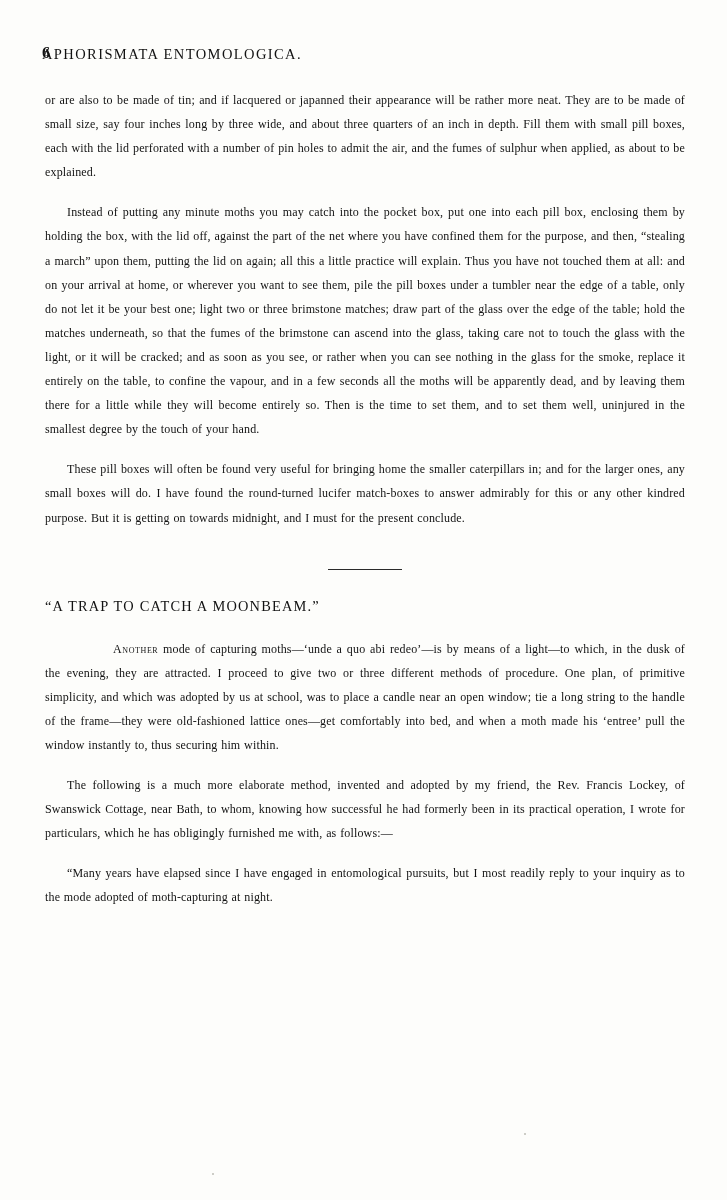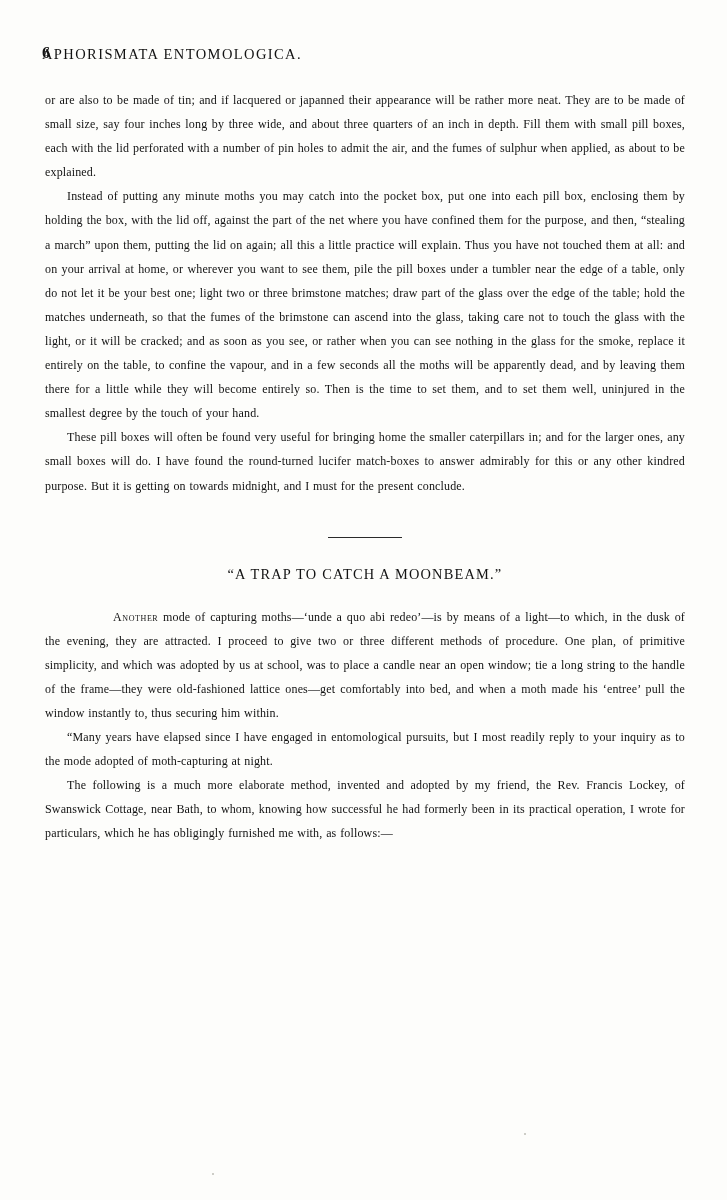--- a/index.html
+++ b/index.html
@@ -59,37 +59,36 @@
     line-height: 24.1px;
     text-align: justify;
     text-justify: inter-word;
     letter-spacing: 0.15px;
     word-spacing: 0.6px;
   }
   p.indent {
     text-indent: 22px;
   }
   p + p {
-    margin-top: 0px;
+    margin-top: 16px;
   }
   .rule-wrap {
     margin-top: 30px;
     margin-bottom: 28px;
     text-align: center;
     height: 10px;
   }
   .rule {
     display: inline-block;
     width: 74px;
     height: 1px;
     background: #2a2a2a;
     vertical-align: middle;
   }
   .section-title {
-    text-align: center;
     font-size: 14.4px;
     letter-spacing: 1.2px;
     margin-top: 26px;
     margin-bottom: 22px;
     text-transform: uppercase;
   }
   .smallcaps-lead {
     font-variant: small-caps;
     letter-spacing: 0.6px;
     margin-left: 46px;
@@ -119,21 +118,21 @@
     <p class="indent">These pill boxes will often be found very useful for bringing home the smaller caterpillars in; and for the larger ones, any small boxes will do.  I have found the round-turned lucifer match-boxes to answer admirably for this or any other kindred purpose.  But it is getting on towards midnight, and I must for the present conclude.</p>
 
     <div class="rule-wrap">
       <span class="rule"></span>
     </div>
 
     <div class="section-title">“A TRAP TO CATCH A MOONBEAM.”</div>
 
     <p class="indent"><span class="smallcaps-lead">Another</span><span> mode of capturing moths—‘unde a quo abi redeo’—is by means of a light—to which, in the dusk of the evening, they are attracted.   I proceed to give two or three different methods of procedure.  One plan, of primitive simplicity, and which was adopted by us at school, was to place a candle near an open window; tie a long string to the handle of the frame—they were old-fashioned lattice ones—get comfortably into bed, and when a moth made his ‘entree’ pull the window instantly to, thus securing him within.</span></p>
 
+    <p class="indent">The following is a much more elaborate method, invented and adopted by my friend, the Rev. Francis Lockey, of Swanswick Cottage, near Bath, to whom, knowing how successful he had formerly been in its practical operation, I wrote for particulars, which he has obligingly furnished me with, as follows:—</p>
+
     <p class="indent">“Many years have elapsed since I have engaged in entomological pursuits, but I most readily reply to your inquiry as to the mode adopted of moth-capturing at night.</p>
-
-    <p class="indent">The following is a much more elaborate method, invented and adopted by my friend, the Rev. Francis Lockey, of Swanswick Cottage, near Bath, to whom, knowing how successful he had formerly been in its practical operation, I wrote for particulars, which he has obligingly furnished me with, as follows:—</p>
 
   </div>
 
   <span class="dot" style="left:524px; top:1133px;"></span>
   <span class="dot" style="left:212px; top:1173px;"></span>
 </div>
 
 </body></html>

